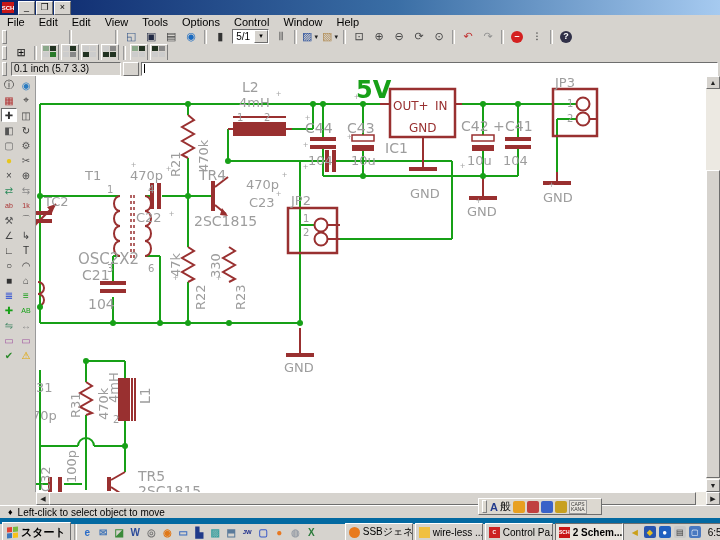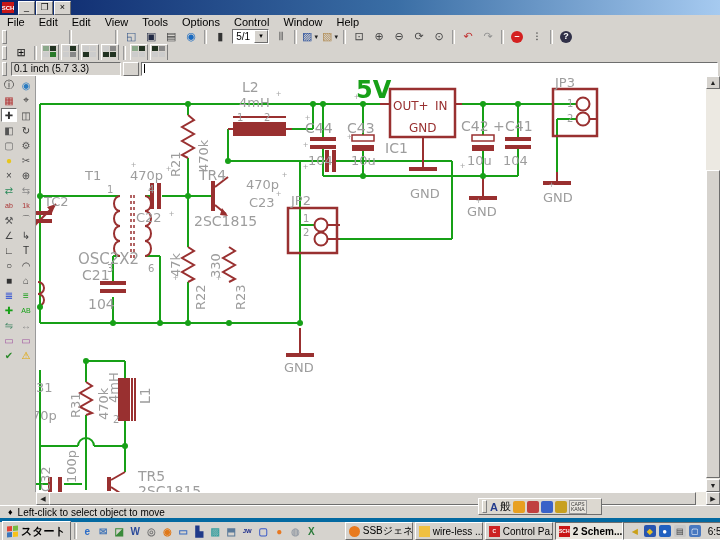--- a/index.html
+++ b/index.html
@@ -57,21 +57,21 @@
   #statusbar{position:absolute;left:0;top:505px;width:720px;height:13px;background:#d6d3ce;border-top:1px solid #fff;font-size:10px;display:flex;align-items:center;padding-left:3px;box-sizing:border-box;white-space:nowrap;}
   #statusdiamond{margin:0 5px;font-size:9px;}
   
   #ime{position:absolute;left:478px;top:498px;width:124px;height:17px;background:#dcd8d0;border:1px solid;border-color:#fff #6e6e6e #6e6e6e #fff;display:flex;align-items:center;padding:0 2px;box-sizing:border-box;gap:2px;}
   #ime .grip{height:11px;margin:0 1px;}
   .imeA{font-size:11px;font-weight:bold;color:#223a8c;}
   .imeMode{font-size:11px;color:#111;}
   .imeIcon{width:12px;height:12px;border-radius:2px;font-size:8px;display:flex;align-items:center;justify-content:center;color:#fff;}
   .capskana{font-size:5px;line-height:5px;color:#333;border:1px solid #9a9a9a;padding:1px;background:#e8e5de;}
   
-  #taskbar{position:absolute;left:0;top:518px;width:720px;height:22px;background:#d6d3ce;border-top:4px solid #0369a1;display:flex;align-items:center;padding:0 2px;box-sizing:border-box;}
+  #taskbar{position:absolute;left:0;top:518px;width:720px;height:22px;background:#d6d3ce;border-top:6px solid #0369a1;display:flex;align-items:center;padding:0 2px;box-sizing:border-box;}
   #startbtn{height:18px;display:flex;align-items:center;gap:3px;background:#d6d3ce;padding:0 4px;font-size:11px;font-weight:bold;flex:none;}
   .flag{display:grid;grid-template-columns:5px 5px;grid-template-rows:5px 5px;gap:1px;transform:skewY(-6deg);}
   .tsep{width:1px;height:16px;border-left:1px solid #9a9a9a;border-right:1px solid #fff;margin:0 3px;flex:none;}
   #quicklaunch{display:flex;align-items:center;gap:1px;flex:none;}
   .ql{width:15px;height:15px;display:flex;align-items:center;justify-content:center;font-size:10px;font-weight:bold;}
   #tasks{display:flex;align-items:center;gap:2px;flex:none;margin-left:26px;}
   .task{width:68px;height:18px;background:#d6d3ce;display:flex;align-items:center;gap:3px;padding:0 3px;font-size:10px;white-space:nowrap;overflow:hidden;box-sizing:border-box;flex:none;}
   .task.active{background:#e8e5de;font-weight:bold;}
   .ticon{width:11px;height:11px;flex:none;display:flex;align-items:center;justify-content:center;font-size:5px;color:#fff;font-weight:bold;}
   #tray{margin-left:auto;height:18px;border:1px solid;border-color:#6e6e6e #fff #fff #6e6e6e;display:flex;align-items:center;gap:3px;padding:0 5px;box-sizing:border-box;}

